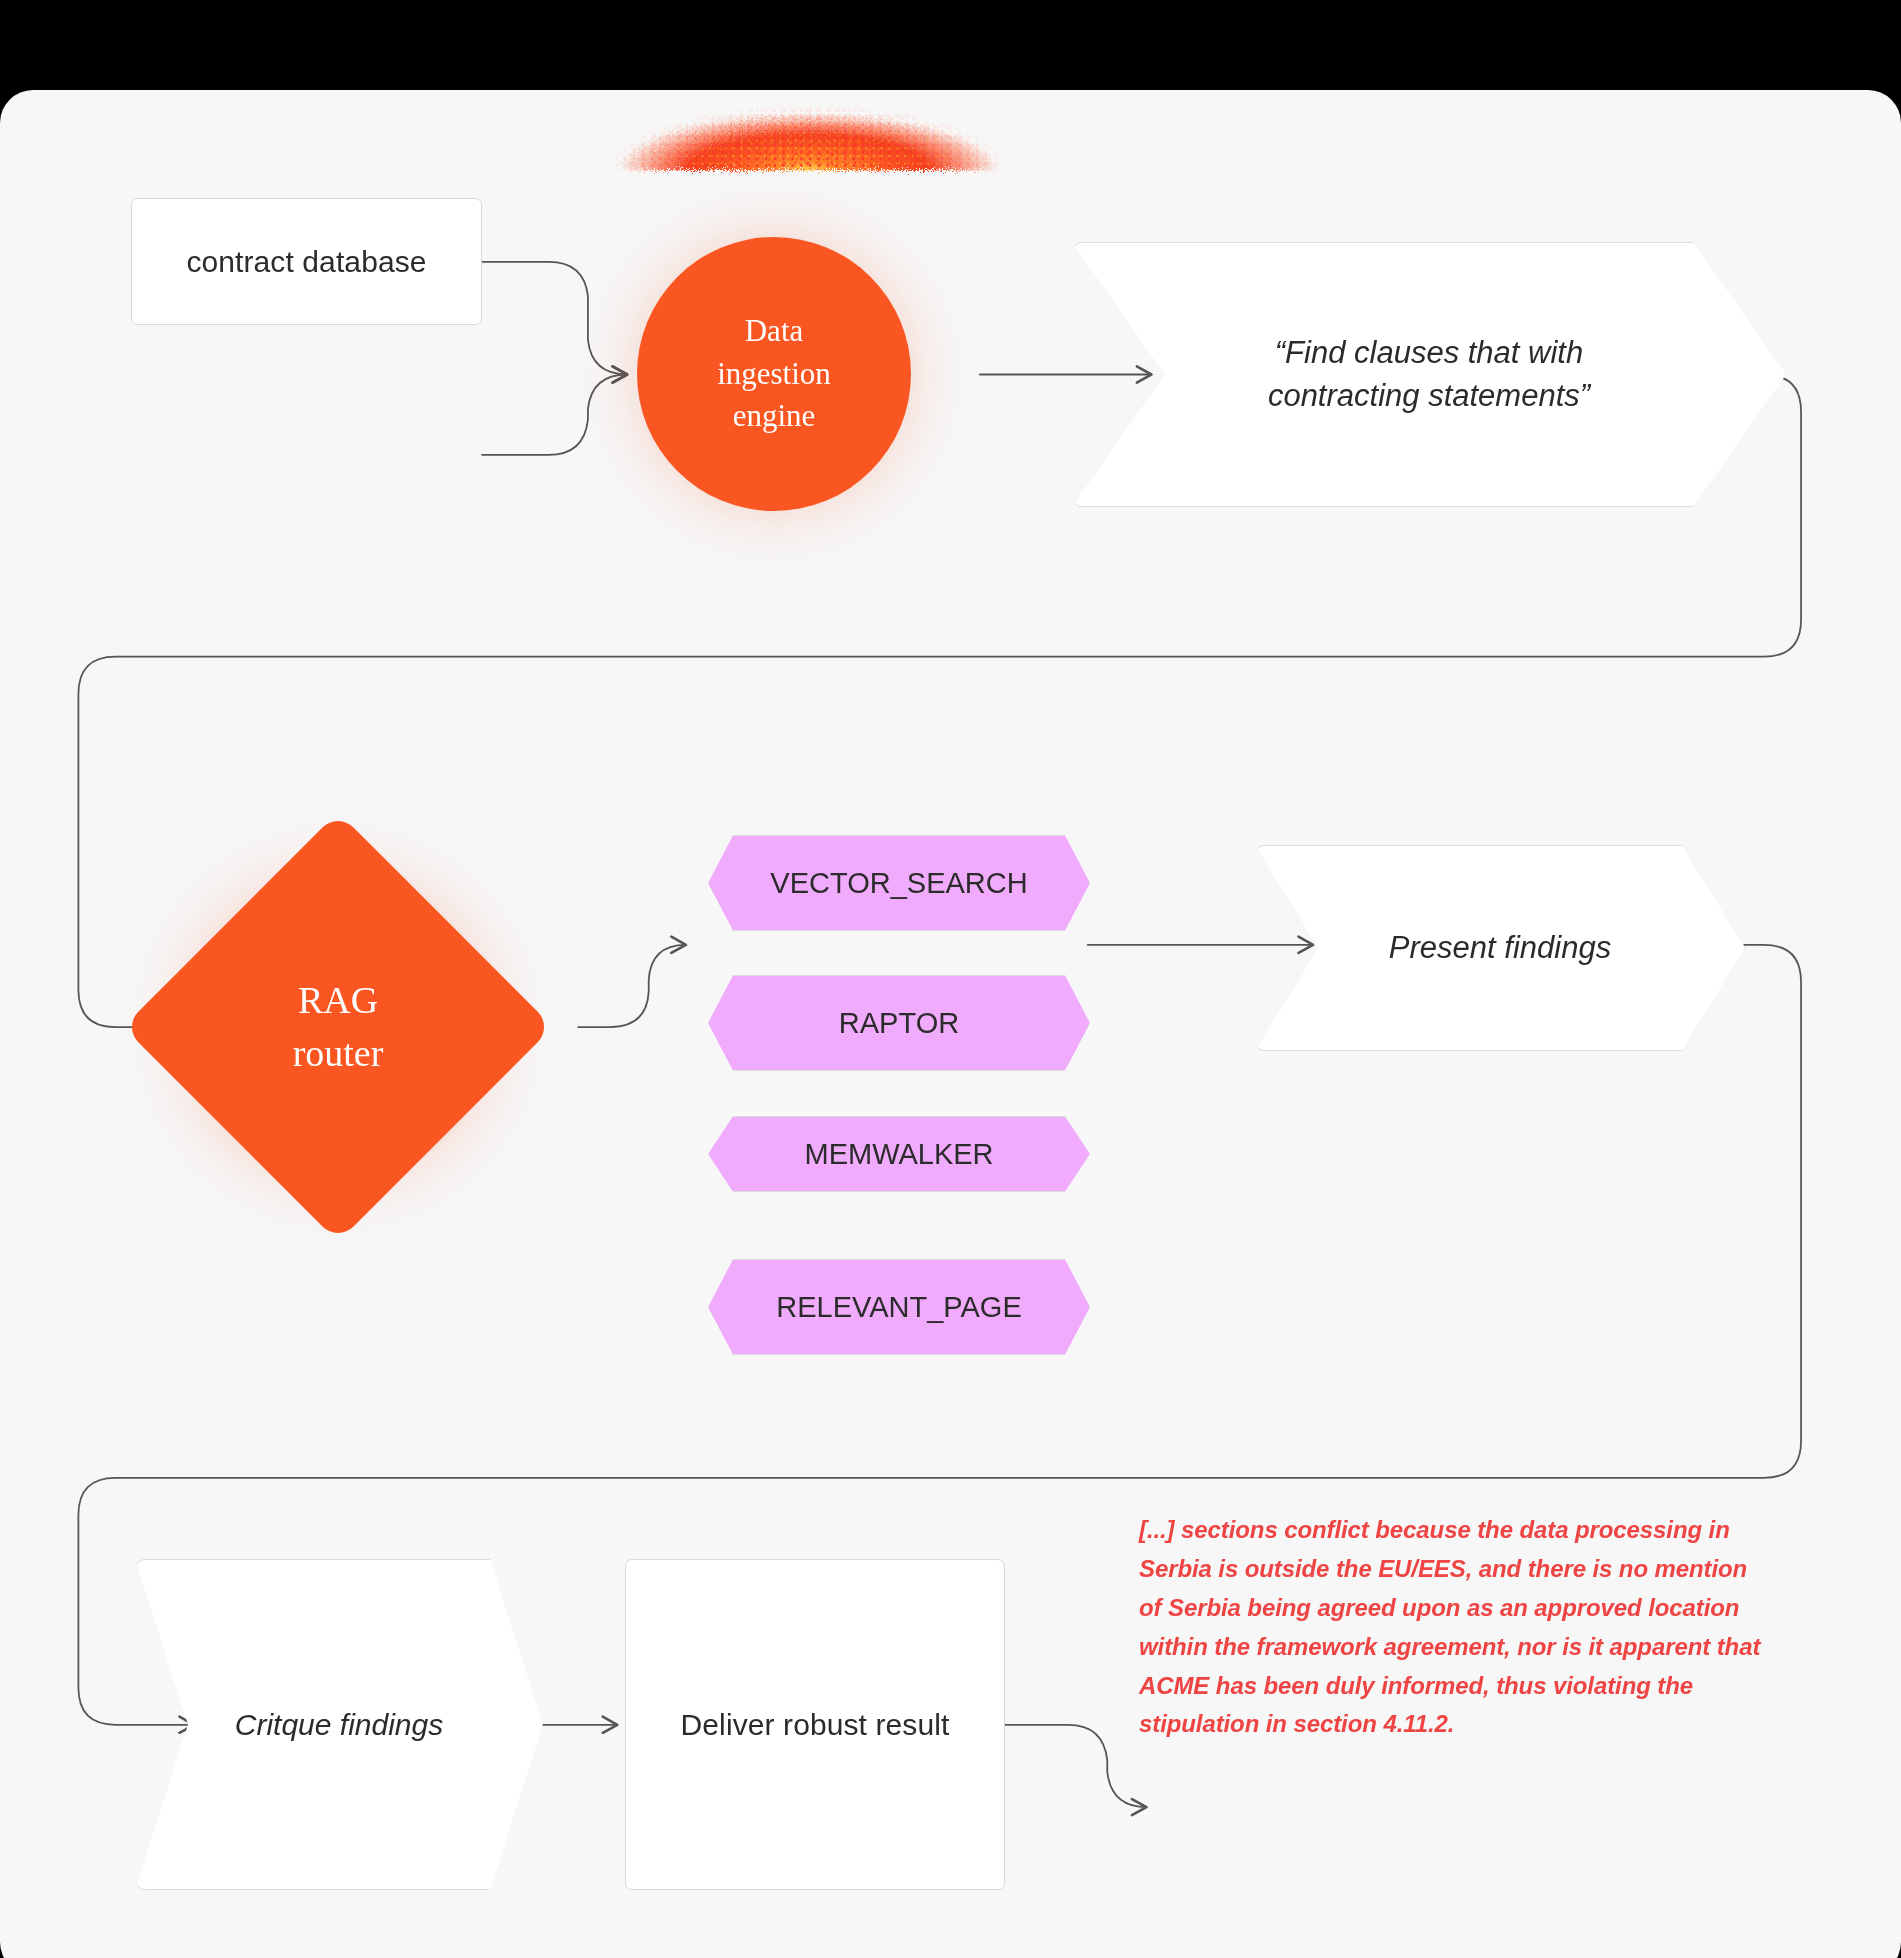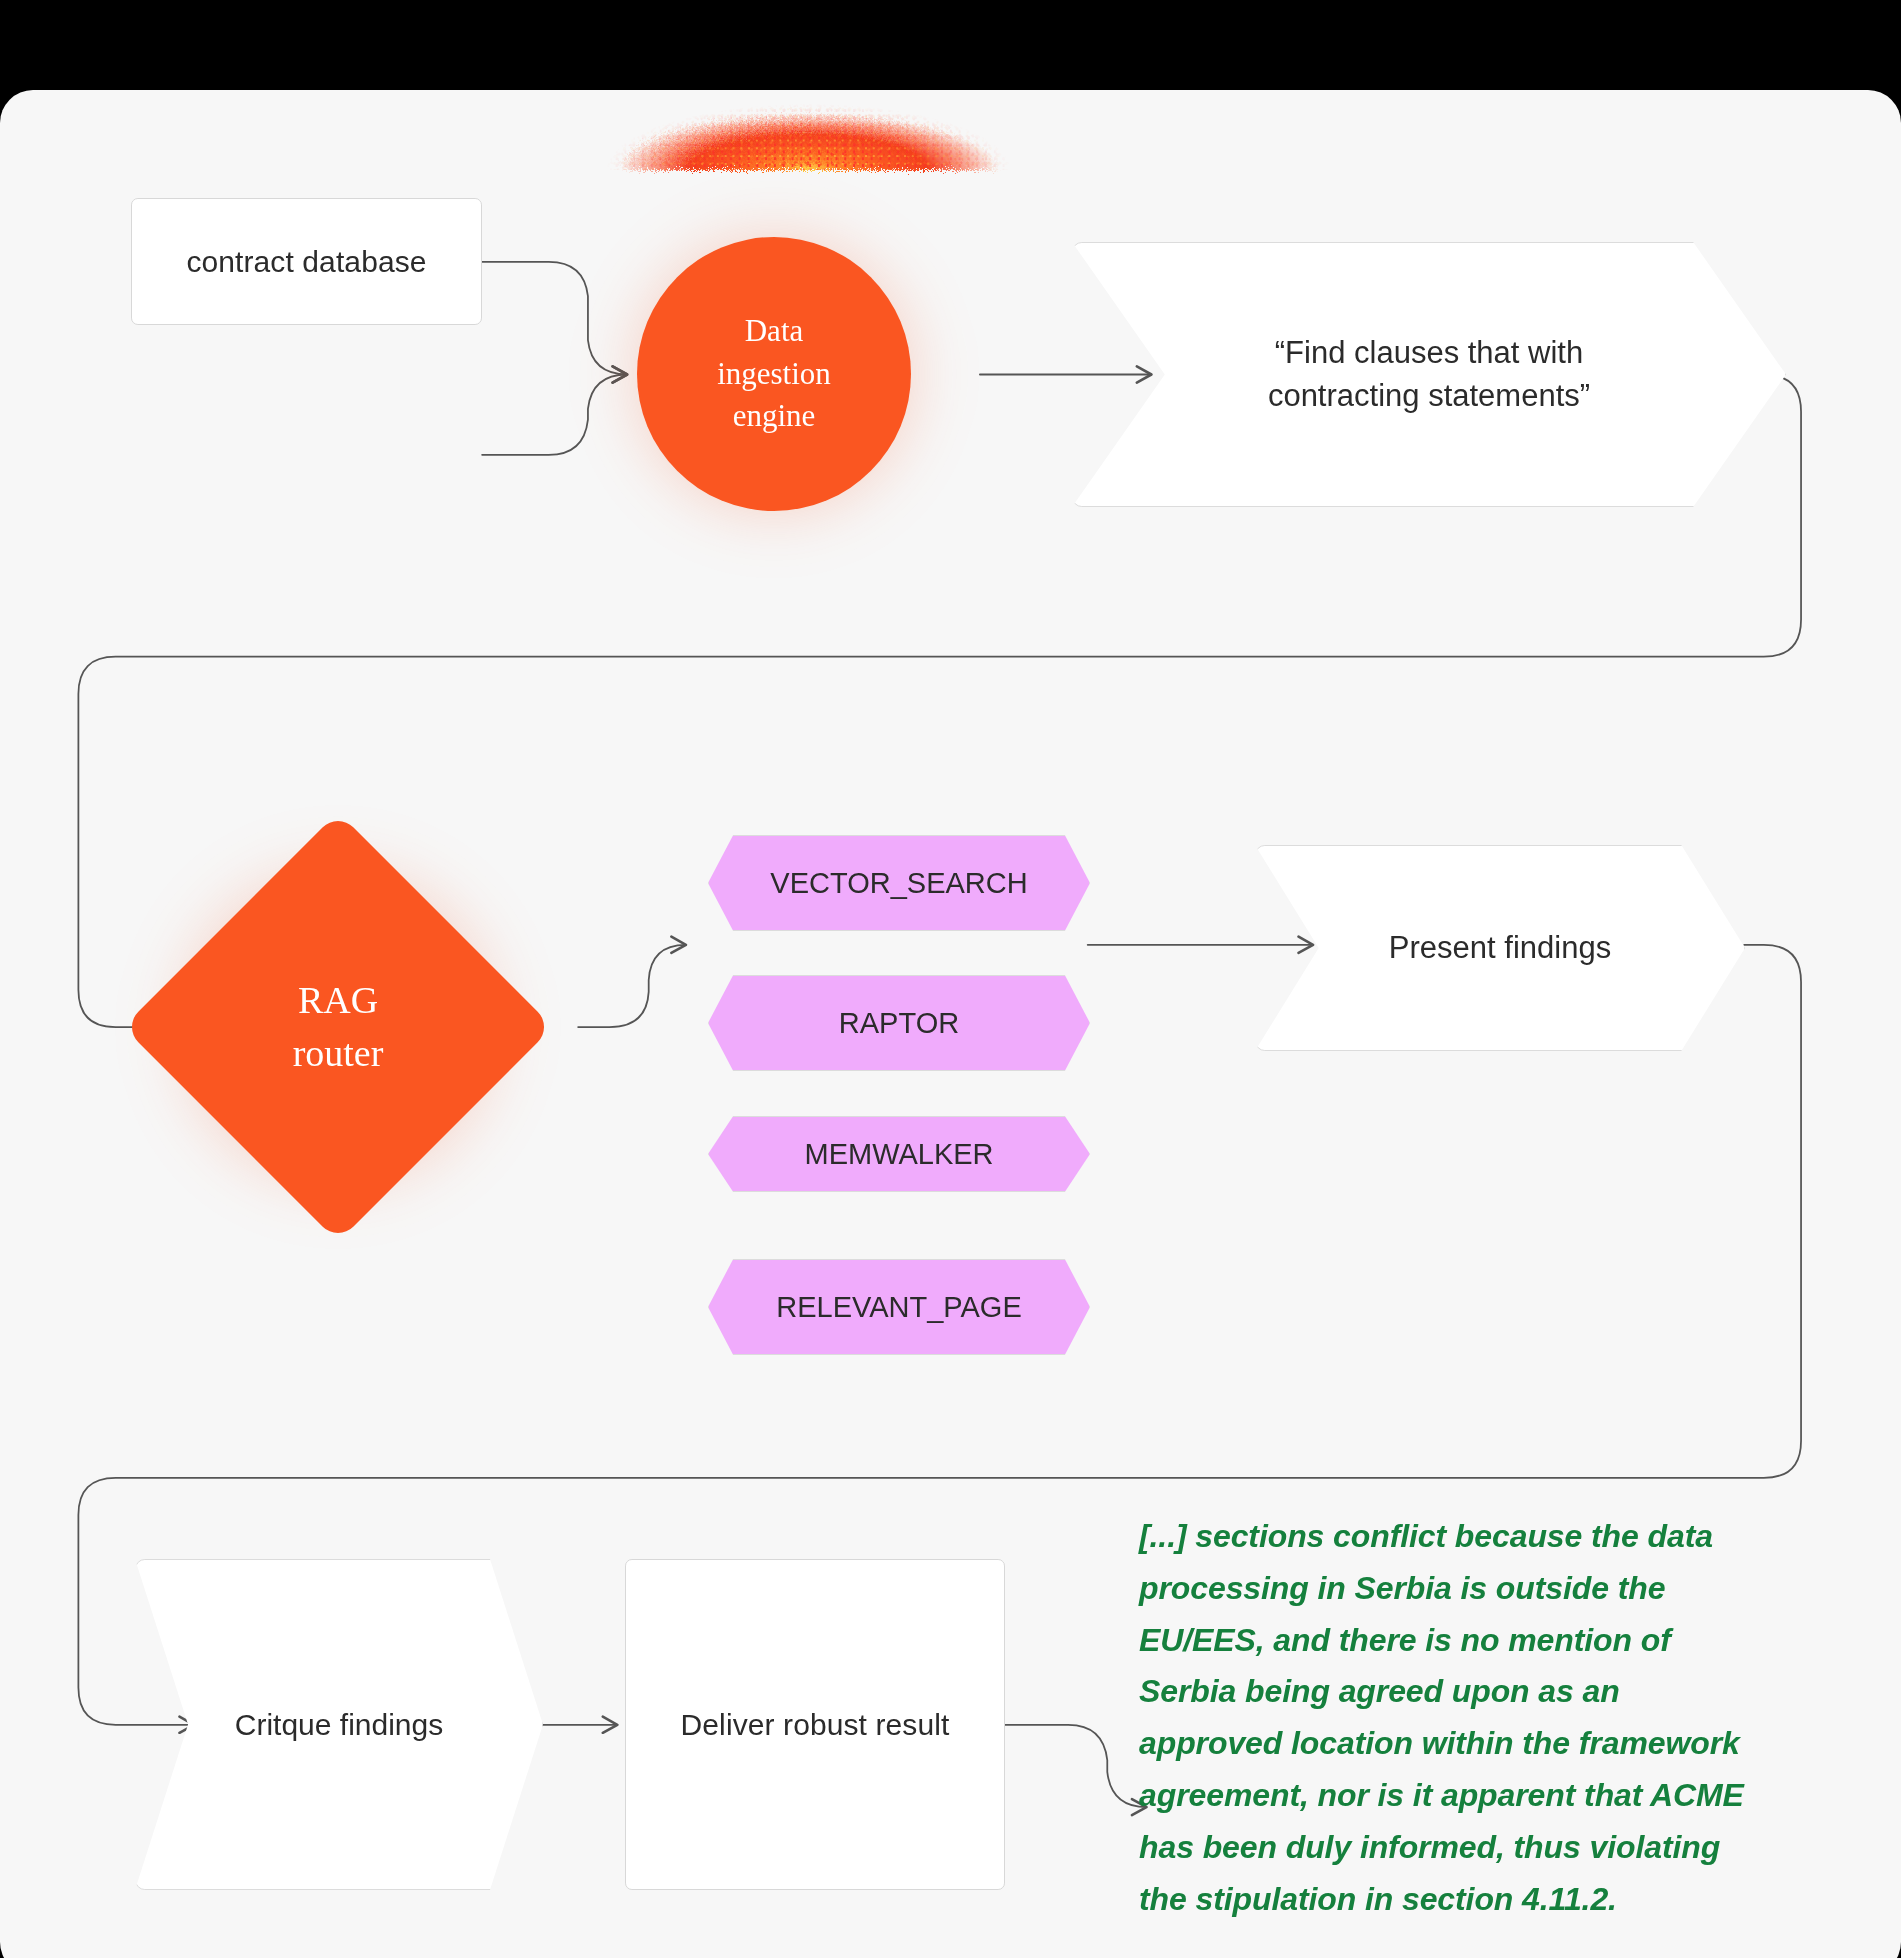--- a/index.html
+++ b/index.html
@@ -131,26 +131,27 @@
   
   .chev {
     background: #fff;
     border: 1.4px solid #dcdcdc;
     display: flex; align-items: center; justify-content: center;
     color: #2b2b2b; font-size: 31px;
     text-align: center;
     line-height: 1.38;
     clip-path: polygon(0% 0%, 87% 0%, 100% 50%, 87% 100%, 0% 100%, 13% 50%);
     border-radius: 9.8px;
+    font-style: italic;
   }
   
   .quote {
     position: absolute;
-    color: #15803d;
-    font-size: 32px;
+    color: #ef4444;
+    font-size: 24px;
     font-style: italic;
     font-weight: 600;
     line-height: 1.62;
     width: 627px;
     letter-spacing: -0.1px;
   }
 </style>
 </head>
 <body>
 

